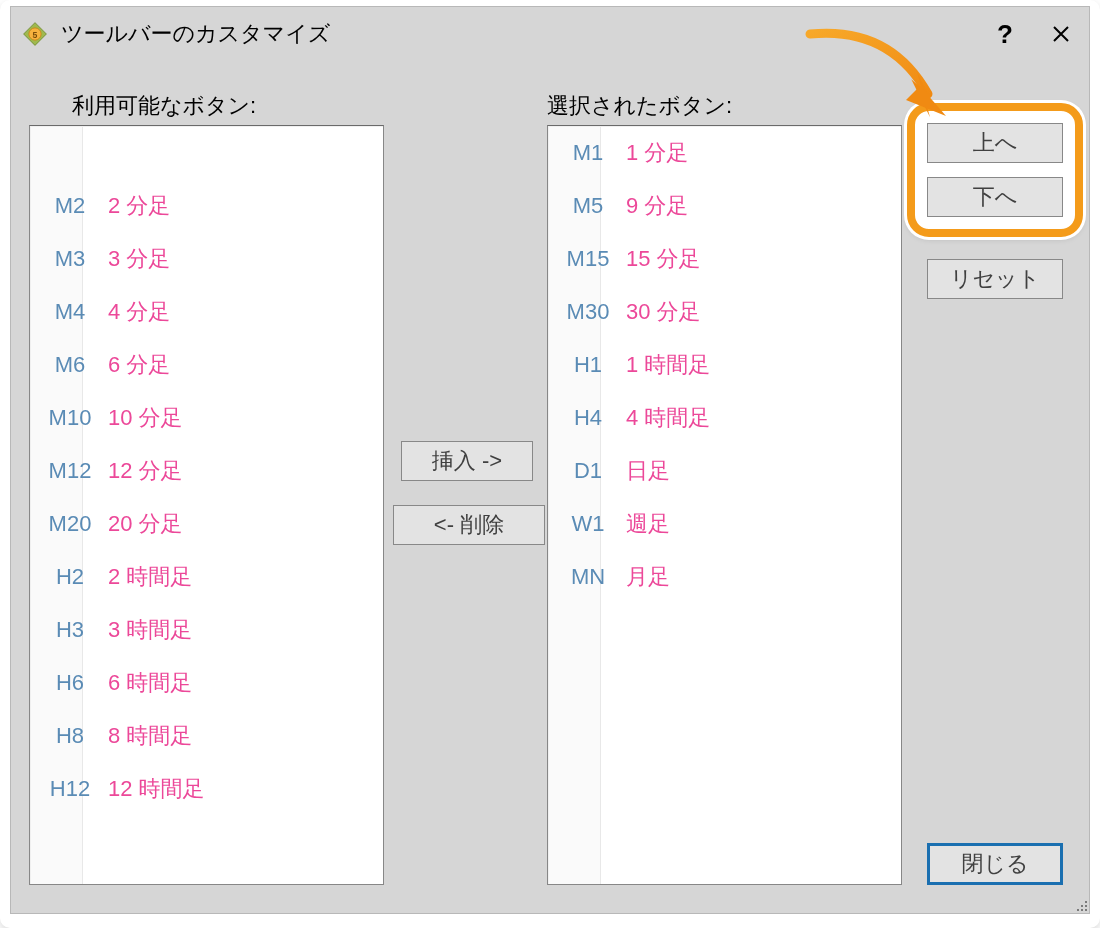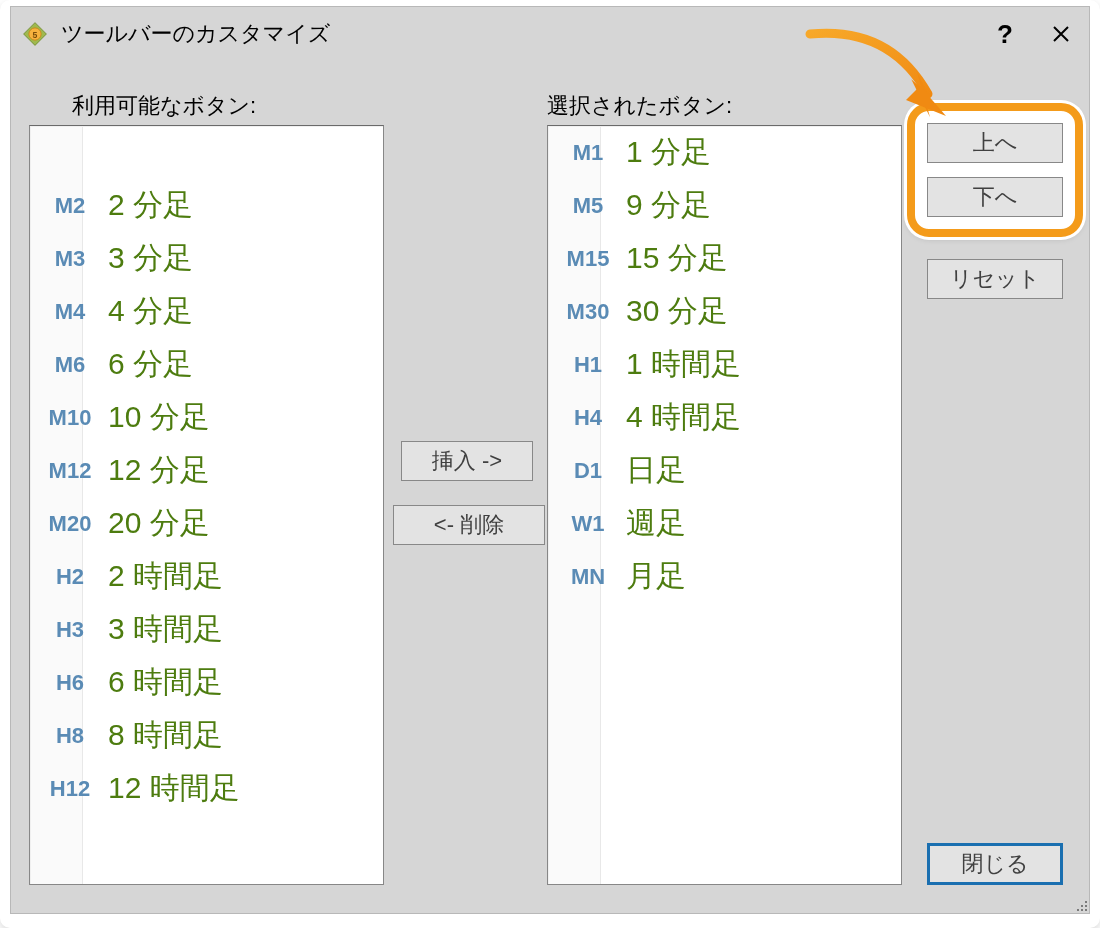--- a/index.html
+++ b/index.html
@@ -59,28 +59,28 @@
   }
   .listrow {
     display:flex; align-items:center;
     height:53px;
     padding-left:10px;
   }
   .code {
     width:60px;
     text-align:center;
     font-size:22px;
-    font-weight:700;
+    font-weight:400;
     color:#5a8bb5;
     font-family:"Segoe UI", Arial, sans-serif;
     flex-shrink:0;
   }
   .desc {
-    font-size:30px;
-    color:#4d7c0f;
+    font-size:22px;
+    color:#ec4899;
     padding-left:8px;
   }
   .listbox .iconcol {
     width:52px;
     height:100%;
     background:#fafafa;
     border-right:1px solid #e8e8e8;
     position:absolute;
     left:1px; top:1px; bottom:1px;
   }

